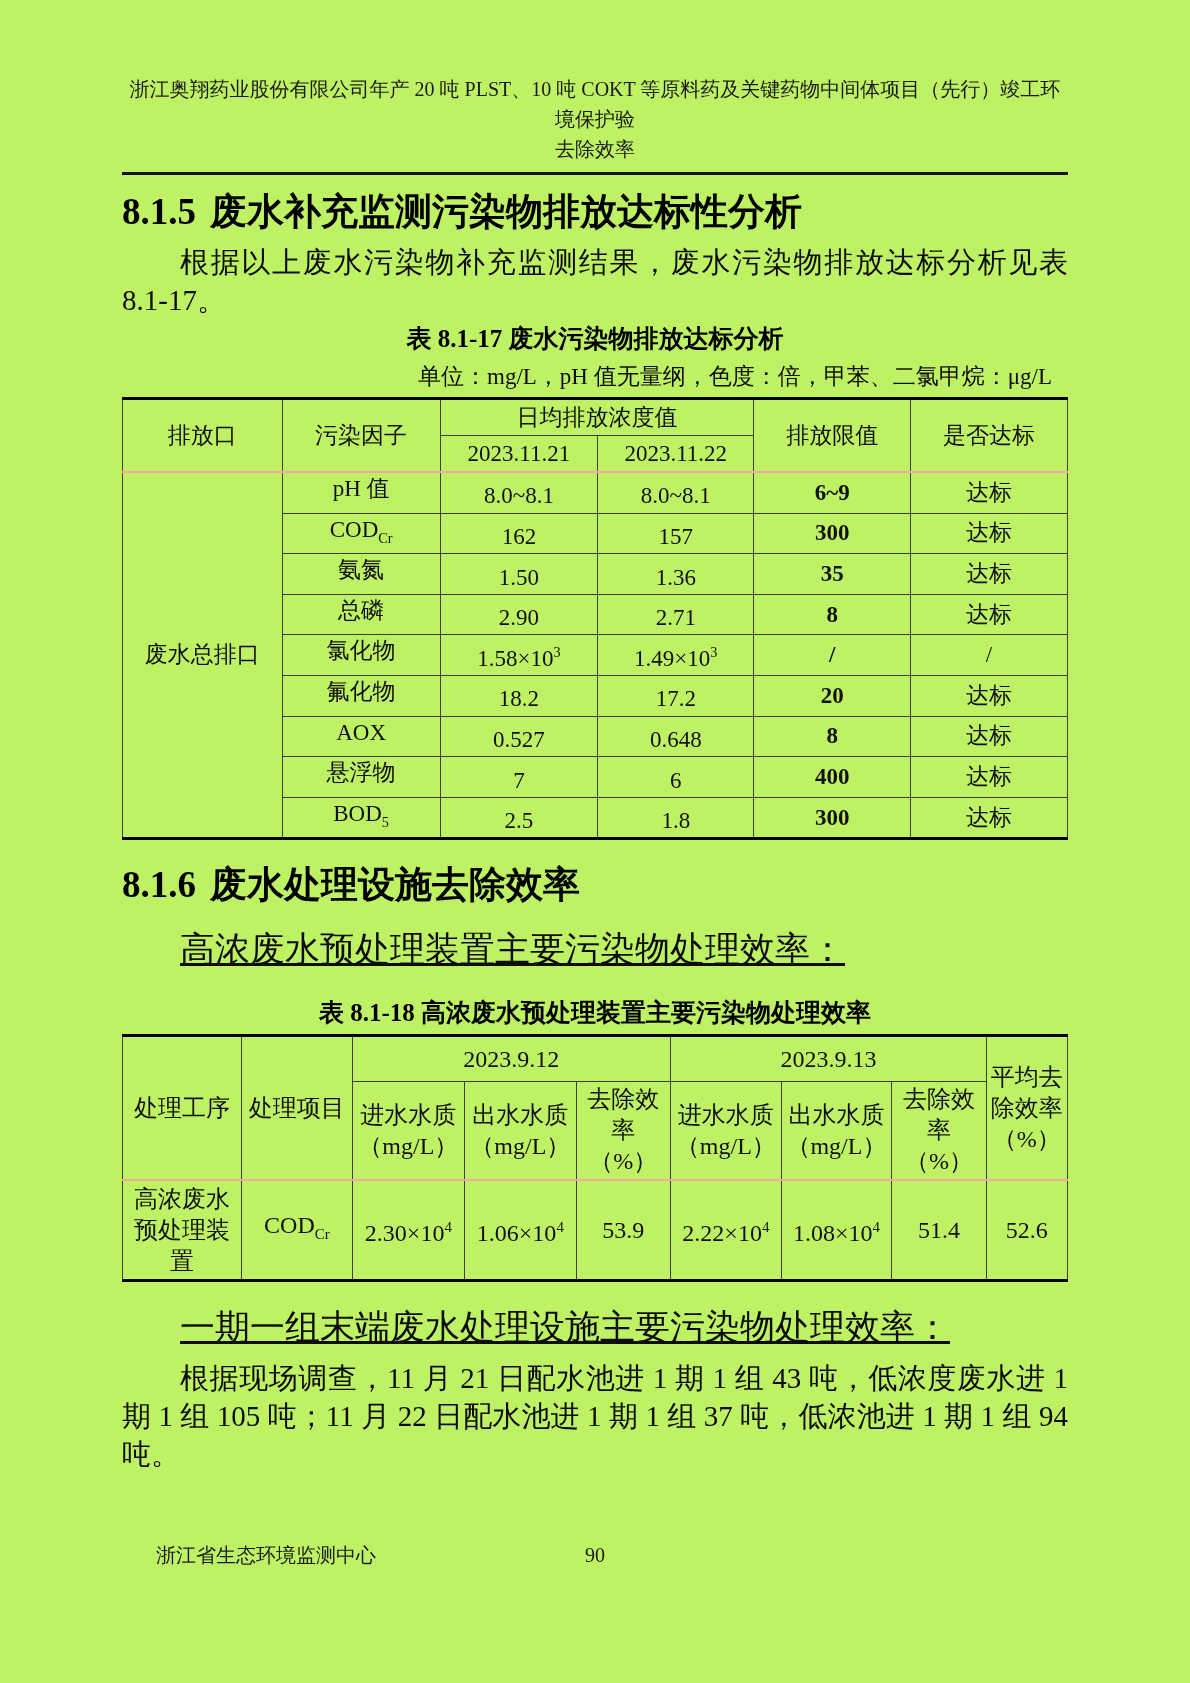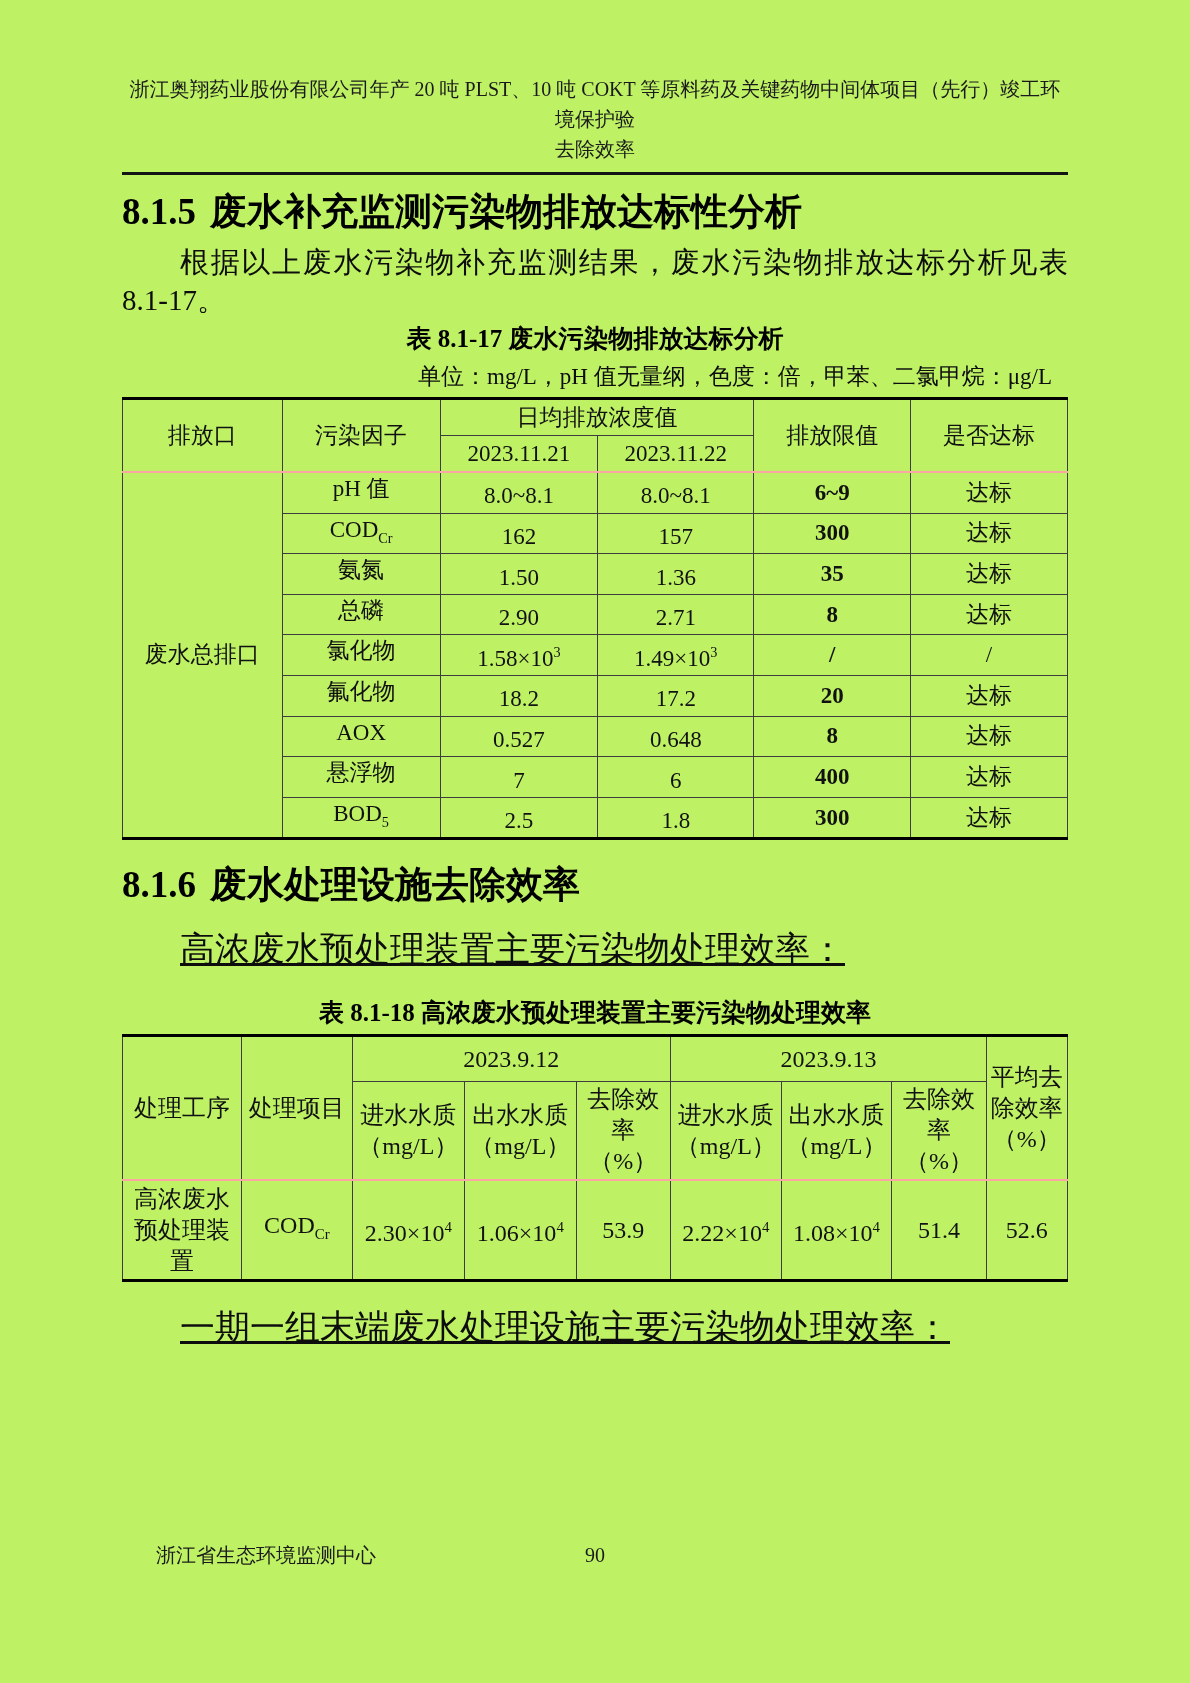--- a/index.html
+++ b/index.html
@@ -205,19 +205,20 @@
         <td><span>2.22×10</span><sup>4</sup></td>
         <td><span>1.08×10</span><sup>4</sup></td>
         <td>51.4</td>
         <td>52.6</td>
       </tr>
     </tbody>
   </table>
 
   <p class="para-single" style="margin-top:14px;">一期一组末端废水处理设施主要污染物处理效率：</p>
 
+  <p class="para" style="margin-top:0;">根据现场调查，11 月 21 日配水池进 1 期 1 组 43 吨，低浓度废水进 1 期 1 组 105 吨；11 月 22 日配水池进 1 期 1 组 37 吨，低浓池进 1 期 1 组 94 吨。</p>
 
   <div class="doc-footer">
     <span class="footer-page">90</span>
     <span class="footer-org">浙江省生态环境监测中心</span>
   </div>
 
 </div>
 
 </body></html>

